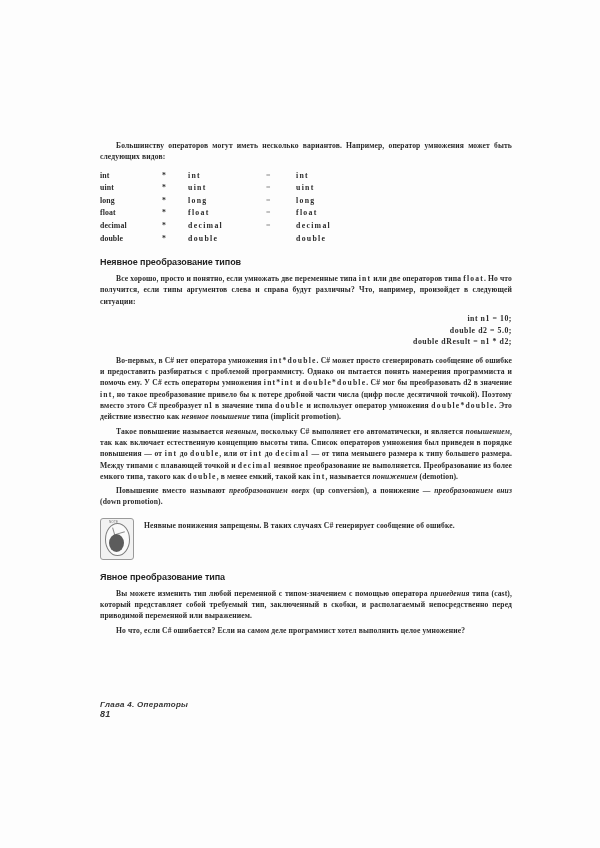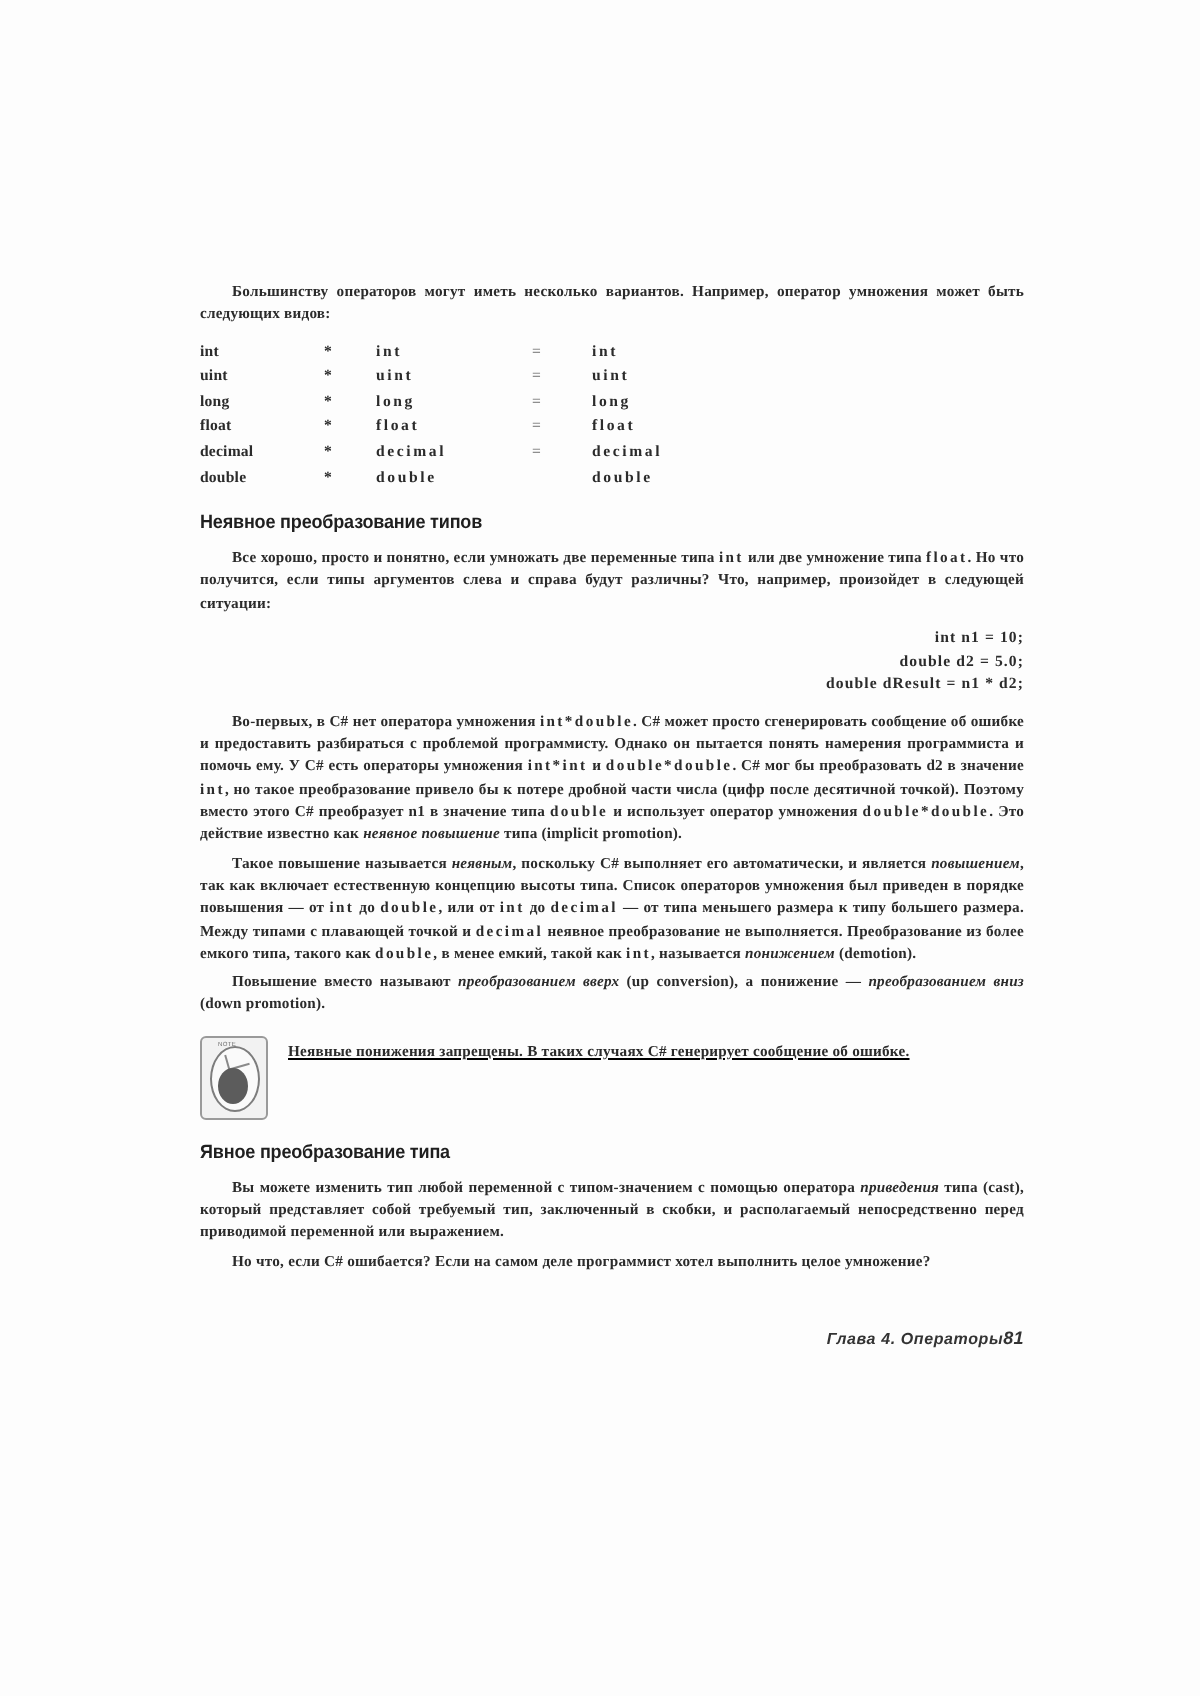--- a/index.html
+++ b/index.html
@@ -91,21 +91,20 @@
     letter-spacing: -0.1px;
     transform: scaleX(0.94);
     transform-origin: left center;
   }
   
   .note {
     display: flex;
     align-items: flex-start;
     gap: 10px;
     margin: 10px 0 6px 0;
-    text-decoration: underline;
   }
   .note-icon {
     flex: 0 0 auto;
     width: 32px;
     height: 40px;
     border: 1px solid #9a9a9a;
     border-radius: 3px;
     background: #f2f2f2;
     position: relative;
     overflow: hidden;
@@ -148,29 +147,30 @@
     font-weight: 700;
     color: #2b2b2b;
     text-align: justify;
     padding-top: 2px;
     letter-spacing: 0.12px;
   }
   
   .footer {
     position: absolute;
     left: 100px;
-    top: 664px;
+    top: 700px;
     width: 412px;
     display: flex;
     align-items: baseline;
-    justify-content: flex-end;
+    justify-content: center;
     font-family: "Liberation Sans", "DejaVu Sans", sans-serif;
     font-style: italic;
     font-size: 8px;
     color: #333333;
+    flex-direction: column;
   }
   .footer-left  { font-weight: 600; letter-spacing: 0.3px; }
   .footer-right { font-weight: 700; font-size: 9px; letter-spacing: 0.2px; }
 </style>
 </head>
 <body>
 
 <div class="page">
 
   <div class="content">
@@ -220,21 +220,21 @@
           <td class="tt-mid">double</td>
           <td class="tt-eq"></td>
           <td class="tt-right">double</td>
         </tr>
       </tbody>
     </table>
 
 
     <h2 class="heading">Неявное преобразование типов</h2>
 
-    <p class="para indent"><span>Все хорошо, просто и понятно, если умножать две переменные типа </span><span class="mono">int</span><span> или две умножение типа </span><span class="mono">float</span><span>. Но что получится, если типы аргументов слева и справа будут различны? Что, например, произойдет в следующей ситуации:</span></p>
+    <p class="para indent"><span>Все хорошо, просто и понятно, если умножать две переменные типа </span><span class="mono">int</span><span> или две операторов типа </span><span class="mono">float</span><span>. Но что получится, если типы аргументов слева и справа будут различны? Что, например, произойдет в следующей ситуации:</span></p>
 
     <pre class="code">int n1 = 10;
 double d2 = 5.0;
 double dResult = n1 * d2;</pre>
 
     <p class="para indent"><span>Во-первых, в C# нет оператора умножения </span><span class="mono">int*double</span><span>. C# может просто сгенерировать сообщение об ошибке и предоставить разбираться с проблемой программисту. Однако он пытается понять намерения программиста и помочь ему. У C# есть операторы умножения </span><span class="mono">int*int</span><span> и </span><span class="mono">double*double</span><span>. C# мог бы преобразовать d2 в значение </span><span class="mono">int</span><span>, но такое преобразование привело бы к потере дробной части числа (цифр после десятичной точкой). Поэтому вместо этого C# преобразует n1 в значение типа </span><span class="mono">double</span><span> и использует оператор умножения </span><span class="mono">double*double</span><span>. Это действие известно как </span><span class="ital">неявное повышение</span><span> типа (implicit promotion).</span></p>
 
     <p class="para indent"><span>Такое повышение называется </span><span class="ital">неявным</span><span>, поскольку C# выполняет его автоматически, и является </span><span class="ital">повышением</span><span>, так как включает естественную концепцию высоты типа. Список операторов умножения был приведен в порядке повышения — от </span><span class="mono">int</span><span> до </span><span class="mono">double</span><span>, или от </span><span class="mono">int</span><span> до </span><span class="mono">decimal</span><span> — от типа меньшего размера к типу большего размера. Между типами с плавающей точкой и </span><span class="mono">decimal</span><span> неявное преобразование не выполняется. Преобразование из более емкого типа, такого как </span><span class="mono">double</span><span>, в менее емкий, такой как </span><span class="mono">int</span><span>, называется </span><span class="ital">понижением</span><span> (demotion).</span></p>
 
     <p class="para indent"><span>Повышение вместо называют </span><span class="ital">преобразованием вверх</span><span> (up conversion), а понижение — </span><span class="ital">преобразованием вниз</span><span> (down promotion).</span></p>

